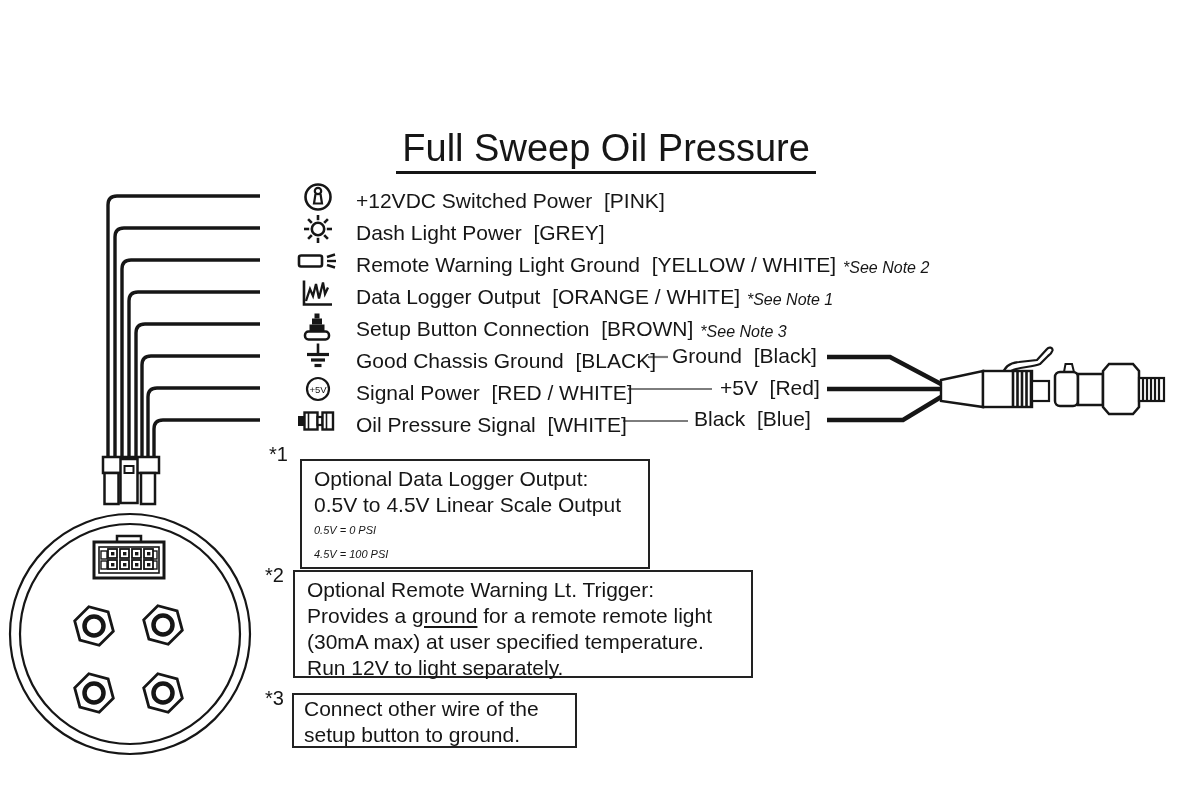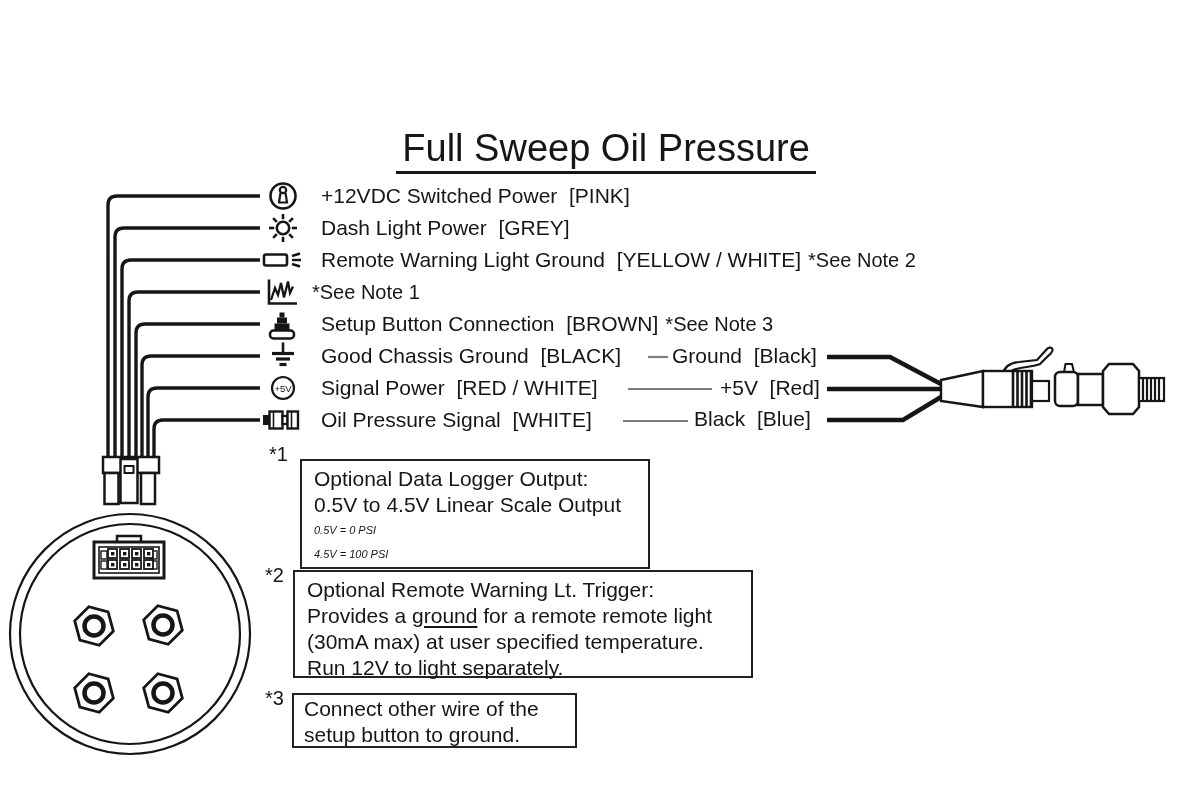--- a/index.html
+++ b/index.html
@@ -7,25 +7,25 @@
     position:relative;width:1200px;height:800px;background:#ffffff;overflow:hidden;
     font-family:"Liberation Sans","DejaVu Sans",sans-serif;color:#161616;border-radius:12px;
   }
   #diagram-svg{position:absolute;left:0;top:0;z-index:0;}
   .txt{position:absolute;z-index:2;white-space:pre;}
   #title{
     left:0;top:84px;width:1170px;text-align:center;font-size:38px;letter-spacing:0;
   }
   #title span{display:inline-block;border-bottom:3.5px solid #161616;padding:0 6px 1px 6px;}
   .wire-row{
-    position:absolute;left:261px;height:34px;display:flex;align-items:center;z-index:2;
+    position:absolute;left:296px;height:34px;display:flex;align-items:flex-end;z-index:2;
   }
   .wire-row .iconbox{width:44px;height:32px;flex:0 0 44px;display:flex;align-items:center;justify-content:center;}
   .rowlabel{font-size:21px;white-space:pre;margin-left:16px;}
-  .rownote{font-size:20px;white-space:pre;margin-left:7px;}
+  .rownote{font-size:16px;font-style:italic;white-space:pre;margin-left:7px;}
   .sensor-label{position:absolute;z-index:2;font-size:21px;white-space:pre;}
   .notebox{
     position:absolute;z-index:2;border:2px solid #222;background:#fff;box-sizing:border-box;
   }
   .notebox .nline{font-size:21px;line-height:26px;white-space:pre;}
   .notebox .nline-sm{font-size:11px;line-height:24px;font-style:italic;white-space:pre;}
   .u{text-decoration:underline;text-underline-offset:3px;}
   .marker{position:absolute;z-index:2;font-size:20px;}
   svg .ln{stroke:#161616;fill:none;}
   svg .fw{fill:#ffffff;stroke:#161616;}
@@ -199,20 +199,21 @@
     <span class="rownote">*See Note 2</span>
   </div>
 
   <div class="wire-row" style="top:275px">
     <span class="iconbox">
       <svg width="44" height="32" viewBox="0 0 44 32">
         <path class="ln" stroke-width="2.6" d="M8,3.5 V27.5 H36"></path>
         <polyline class="ln" stroke-width="2.3" points="10,24 14,12 17,19 20,7 23,21.5 27,5.5 29,17 32,10.5"></polyline>
       </svg>
     </span>
+    <span class="rowlabel">Data Logger Output  [ORANGE / WHITE]</span>
     <span class="rownote">*See Note 1</span>
   </div>
 
   <div class="wire-row" style="top:307px">
     <span class="iconbox">
       <svg width="44" height="32" viewBox="0 0 44 32">
         <rect class="fb" x="18.5" y="4.5" width="5" height="5"></rect>
         <rect class="fb" x="16" y="9.5" width="10" height="6"></rect>
         <rect class="fb" x="13.5" y="15.5" width="15" height="7"></rect>
         <rect class="fw" stroke-width="2.5" x="9" y="22.5" width="24" height="8" rx="3.5"></rect>

